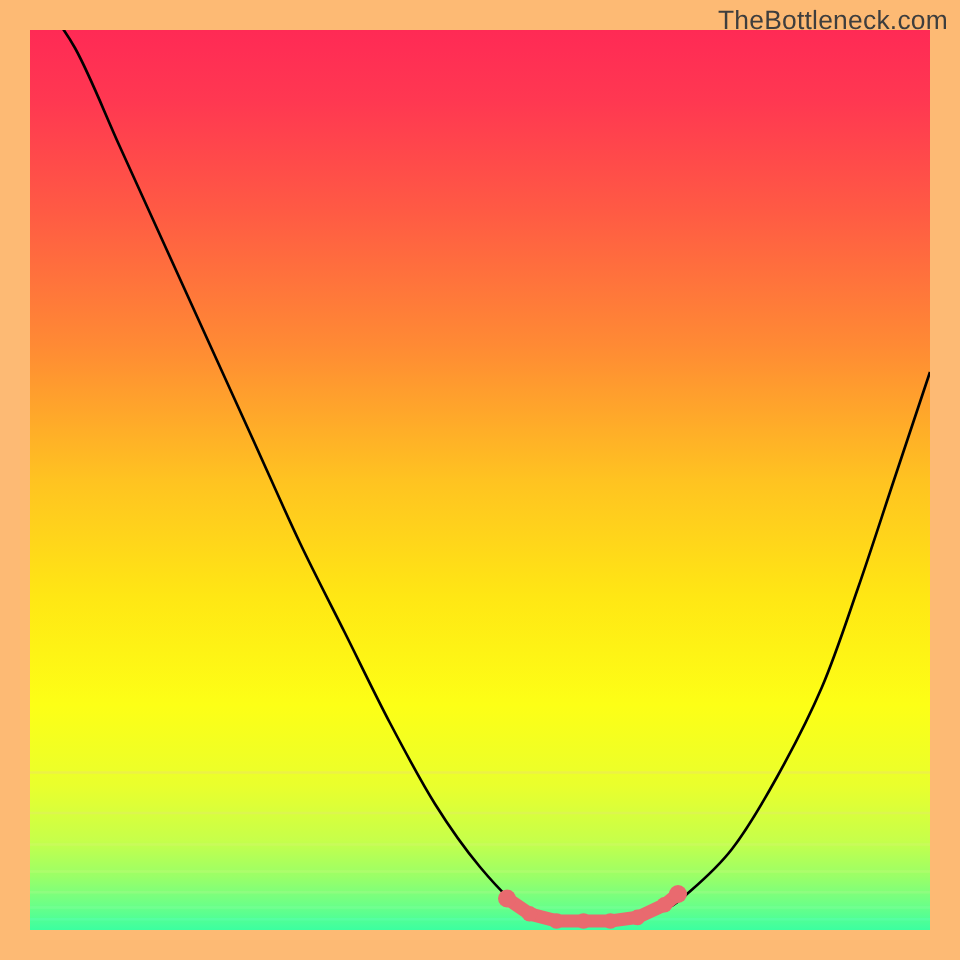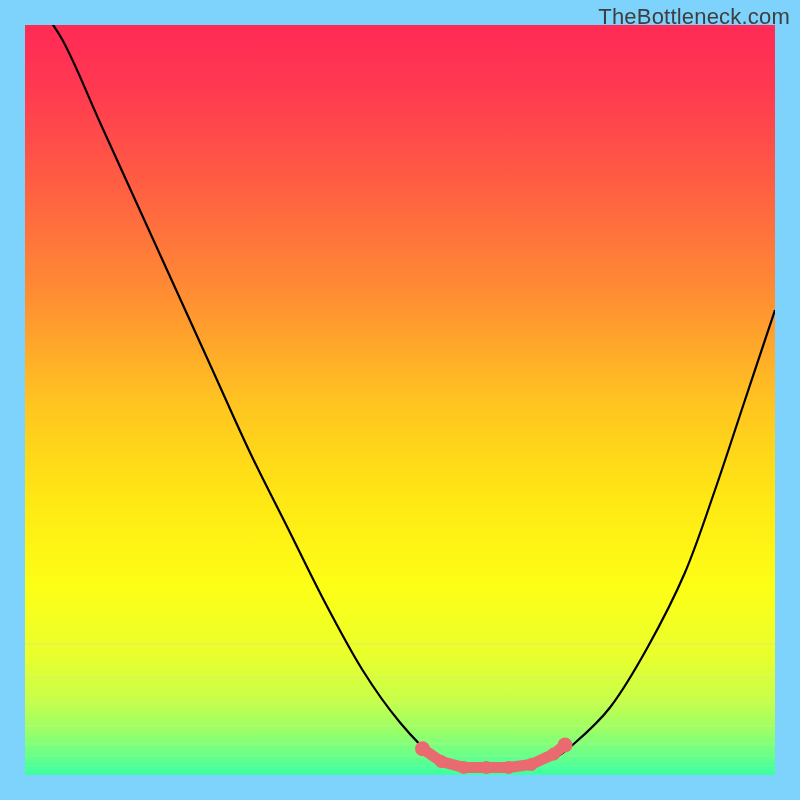--- a/index.html
+++ b/index.html
@@ -8,21 +8,21 @@
     width: 800px;
     height: 800px;
     background: #000;
     overflow: hidden;
     font-family: Arial, Helvetica, sans-serif;
   }
   .stage {
     position: relative;
     width: 800px;
     height: 800px;
-    background: #7dd3fc;
+    background: #fdba74;
   }
   .watermark {
     position: absolute;
     top: 4px;
     right: 10px;
     color: #3e3e3e;
     font-size: 22px;
     letter-spacing: 0.2px;
     font-weight: 400;
     z-index: 10;

